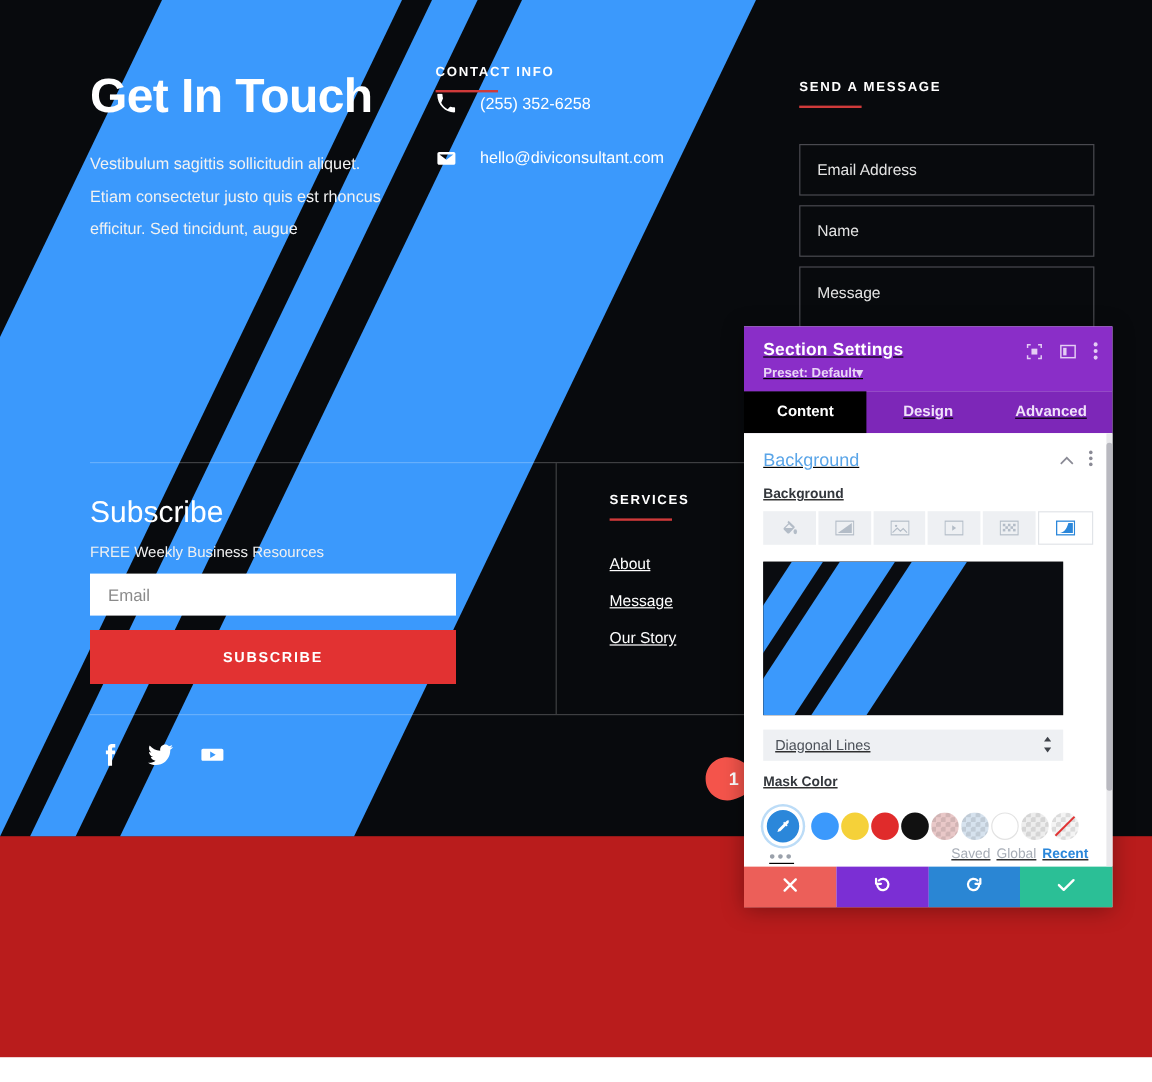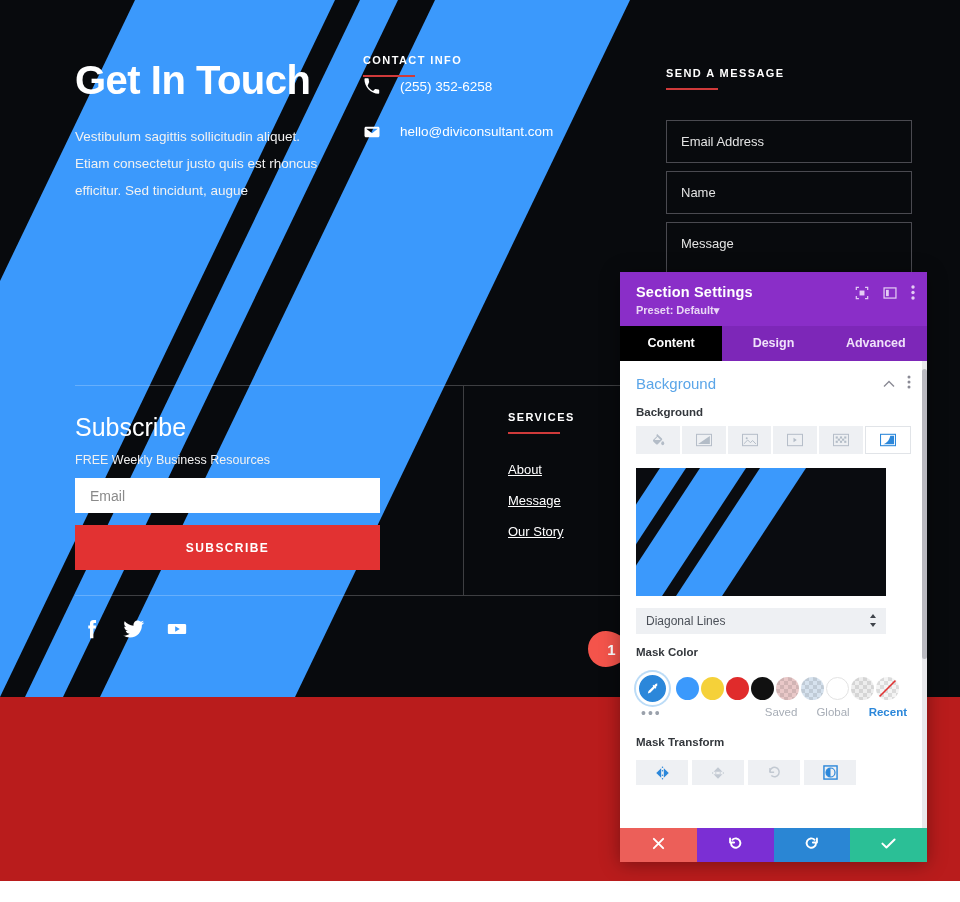--- a/index.html
+++ b/index.html
@@ -109,25 +109,26 @@
     text-decoration: underline; margin-bottom: 16px;
   }
 
   
   .socials { position: absolute; left: 80px; top: 618px; display: flex; gap: 21px; }
   .soc { width: 22px; height: 22px; color: #ffffff; display: block; }
   .soc svg { display: block; }
 
   
   .panel {
-    position: absolute; left: 620px; top: 272px; width: 307px; height: 590px;
+    position: absolute; left: 620px; top: 272px; width: 307px; height: 484px;
     background: #ffffff;
     box-shadow: 0 2px 18px rgba(0,0,0,0.35);
     display: flex; flex-direction: column;
     font-size: 12px;
+    text-decoration: underline;
   }
   .panel-head {
     background: #8b2fc9; padding: 12px 16px 9px 16px; position: relative;
     background: linear-gradient(180deg,#8a2ec8 0%, #8a2ec8 100%);
   }
   .panel-title {
     color: #ffffff; font-size: 14.5px; font-weight: bold; letter-spacing: .2px;
   }
   .panel-preset {
     color: #e9d6f5; font-size: 11px; font-weight: bold; margin-top: 4px;
@@ -205,21 +206,21 @@
     background-image:
       linear-gradient(45deg, rgba(0,0,0,.10) 25%, transparent 25%, transparent 75%, rgba(0,0,0,.10) 75%),
       linear-gradient(45deg, rgba(0,0,0,.10) 25%, transparent 25%, transparent 75%, rgba(0,0,0,.10) 75%);
     background-size: 8px 8px; background-position: 0 0, 4px 4px;
   }
   .sw-more {
     font-size: 14px; color: #9aa1ab; letter-spacing: 2px;
     padding: 2px 16px 0 21px; line-height: 12px;
   }
   .sw-tabs {
-    display: flex; justify-content: flex-end; gap: 19px;
+    display: flex; justify-content: flex-end; gap: 5px;
     padding: 0 20px 0 16px; margin-top: -13px;
   }
   .sw-tab { font-size: 11.5px; color: #a7adb6; cursor: pointer; }
   .sw-tab.active { color: #2b87da; font-weight: bold; }
 
   .xform-row { display: flex; padding: 0 16px; gap: 4px; margin-top: 4px; }
   .xform {
     width: 52px; height: 25px; background: #eef0f3;
     display: flex; align-items: center; justify-content: center;
     color: #c2c9d2; cursor: pointer;

